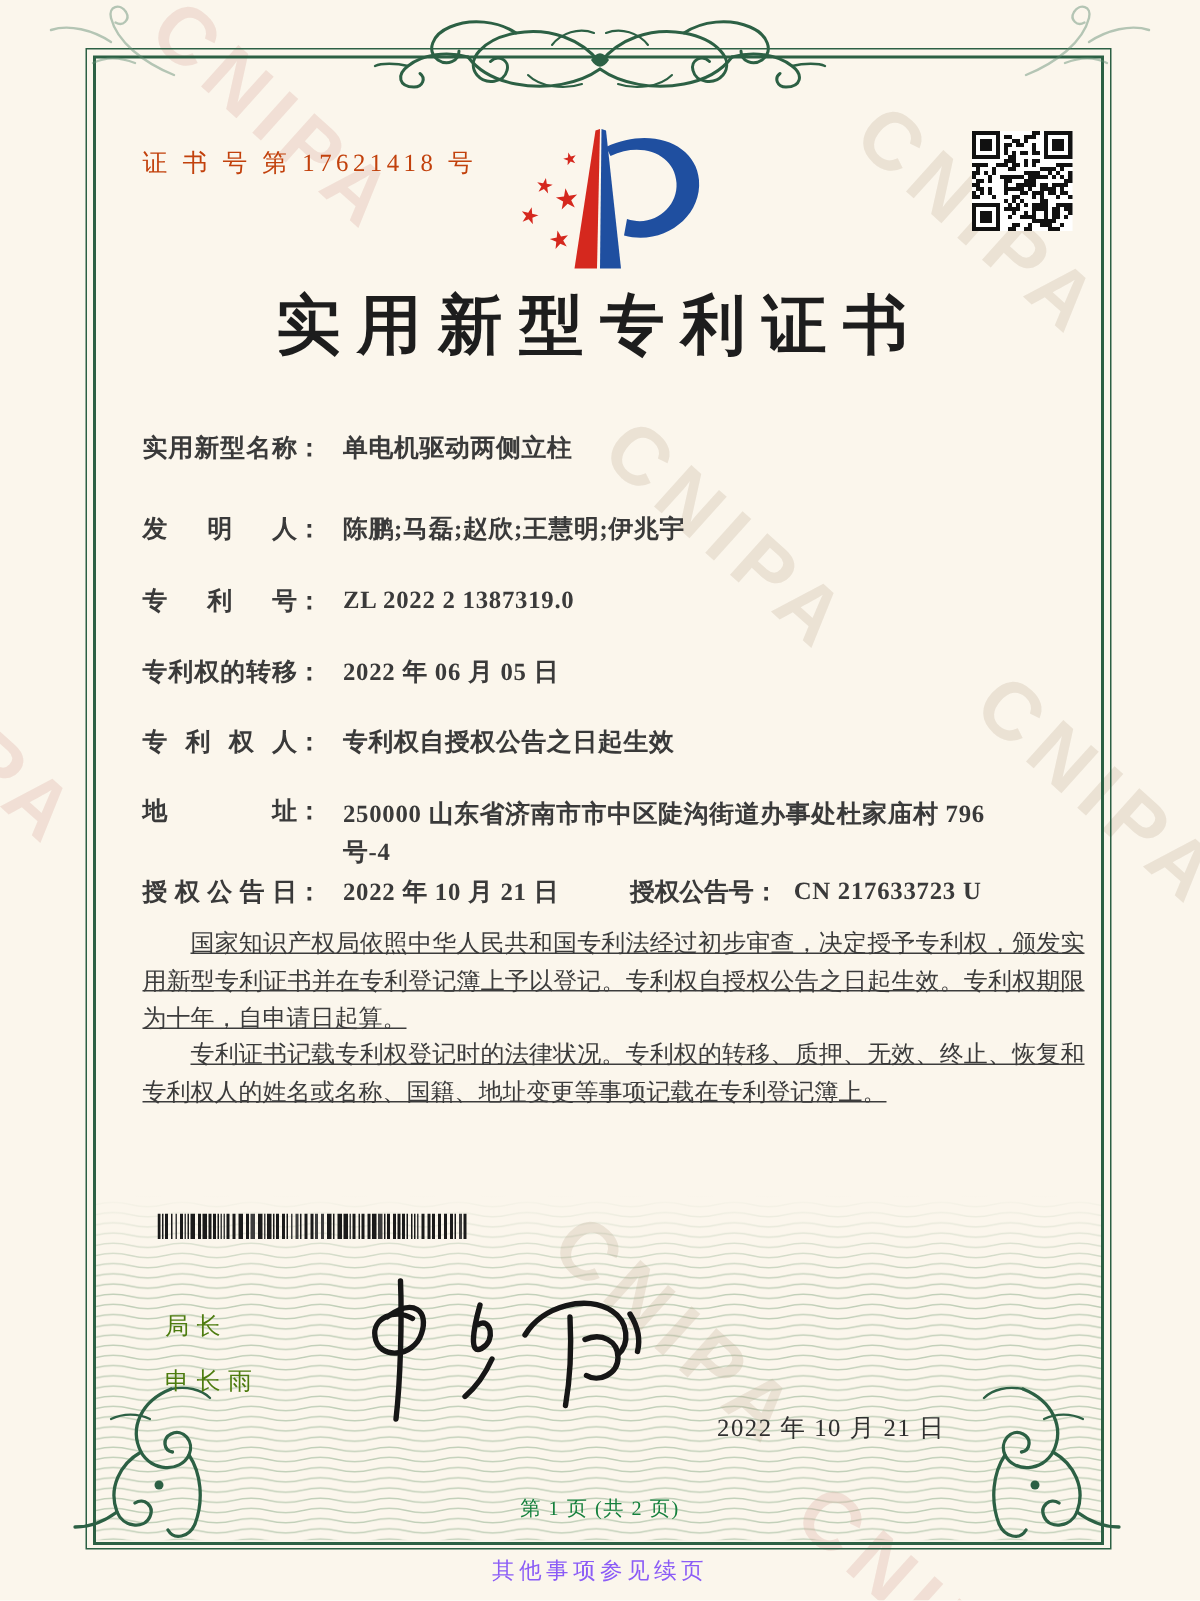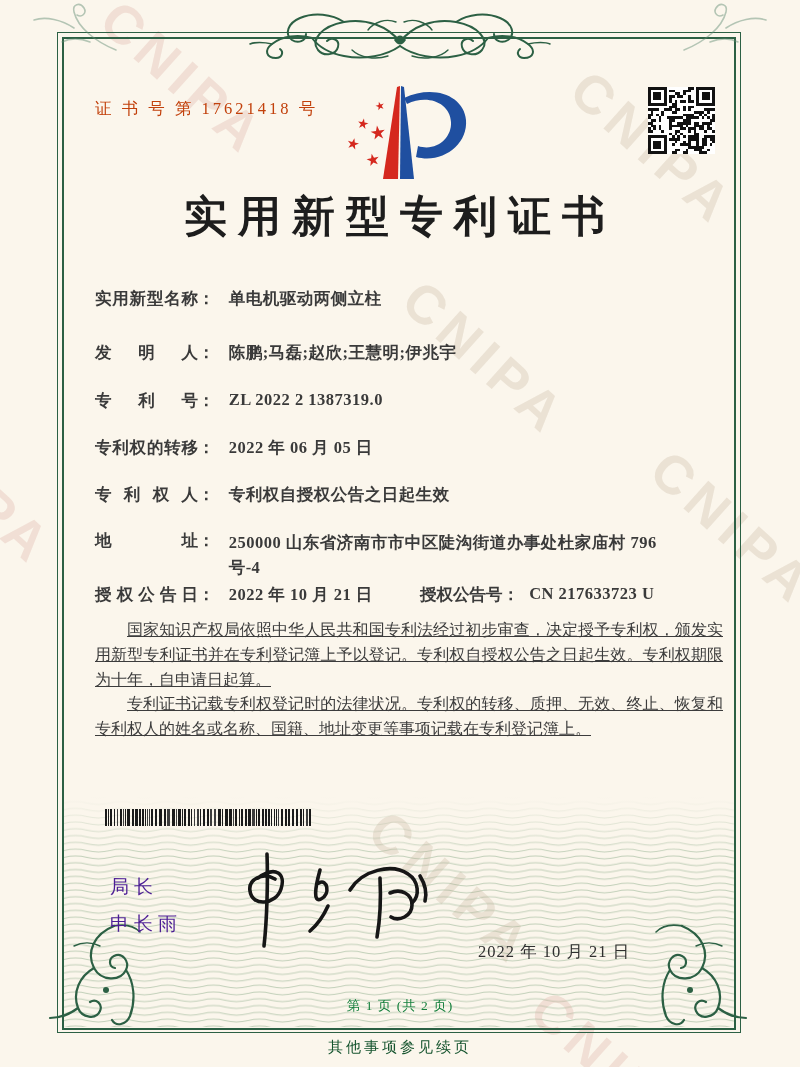--- a/index.html
+++ b/index.html
@@ -41,27 +41,27 @@
   .col{display:inline-block;vertical-align:top;}
   .val{display:inline-block;margin-left:10px;vertical-align:top;letter-spacing:0.5px;}
   .val2{white-space:normal;width:512px;line-height:25px;}
   .grant2{position:absolute;left:325px;top:0;white-space:nowrap;}
 
   .paras{position:absolute;left:95px;top:618px;width:628px;font-size:16px;
     color:#3c3c3c;line-height:24.8px;text-align:justify;text-decoration:underline;}
   .paras p{margin:0;text-indent:2em;}
 
   .barcode{position:absolute;left:105px;top:809px;width:212px;height:17px;}
-  .sig-label{position:absolute;left:110px;font-size:19px;letter-spacing:5px;color:#4c1d95;}
+  .sig-label{position:absolute;left:110px;font-size:16px;letter-spacing:5px;color:#4d7c0f;}
   .sig-svg{position:absolute;left:222px;top:848px;width:215px;height:105px;}
   .grant-date{position:absolute;left:478px;top:941px;font-size:16.5px;color:#2f2f2f;letter-spacing:1px;}
   .page-num{position:absolute;left:0;top:997px;width:100%;text-align:center;
     font-size:13.5px;color:#15803d;letter-spacing:1px;}
   .footer-note{position:absolute;left:0;top:1038px;width:100%;text-align:center;
-    font-size:15px;color:#14532d;letter-spacing:3px;z-index:5;}
+    font-size:15px;color:#8b5cf6;letter-spacing:3px;z-index:5;}
 </style>
 </head>
 <body>
 
 <div class="page">
 
   <div class="waves-wrap">
     <svg width="671" height="241">
       <defs>
         <pattern id="wv" width="46" height="6.8" patternUnits="userSpaceOnUse">

